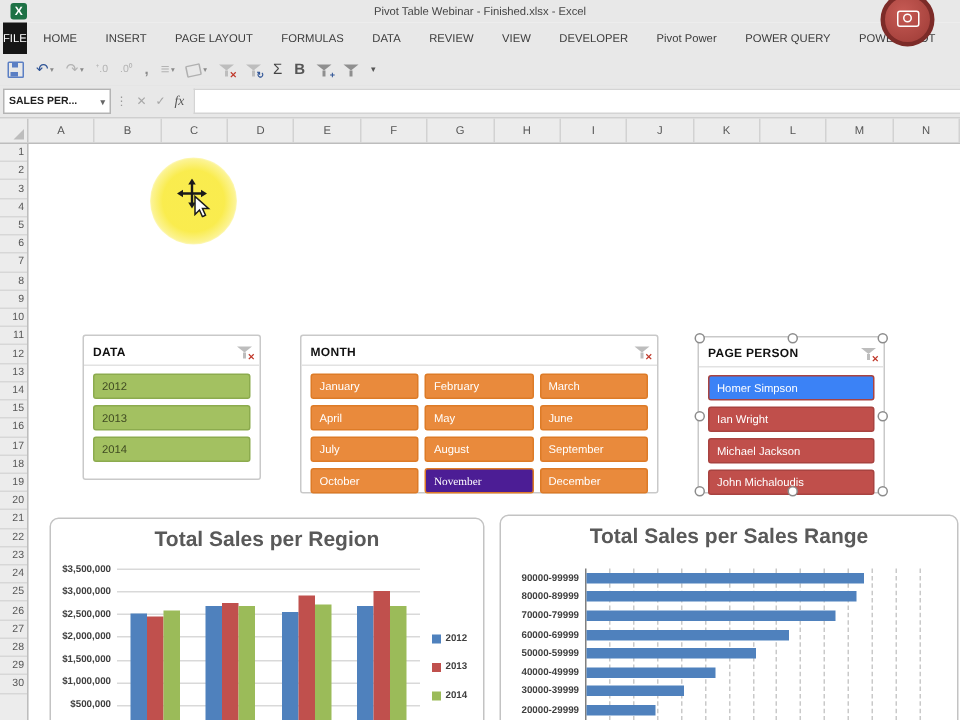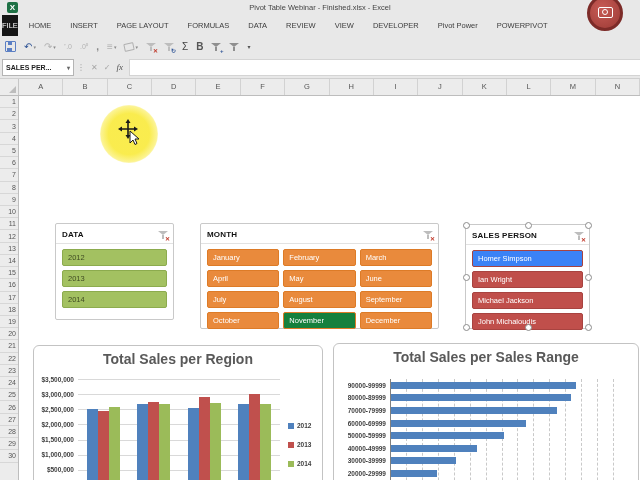--- a/index.html
+++ b/index.html
@@ -107,20 +107,21 @@
       <div class="tab active">FILE</div>
       <div class="tab">HOME</div>
       <div class="tab">INSERT</div>
       <div class="tab">PAGE LAYOUT</div>
       <div class="tab">FORMULAS</div>
       <div class="tab">DATA</div>
       <div class="tab">REVIEW</div>
       <div class="tab">VIEW</div>
       <div class="tab">DEVELOPER</div>
       <div class="tab">Pivot Power</div>
+      <div class="tab">POWER QUERY</div>
       <div class="tab">POWERPIVOT</div>
     </div>
 
   <div class="qat">
       <div class="qbtn">
         <span class="floppy"></span>
       </div>
       <div class="qbtn">
         <span class="qg" style="color: rgb(47, 84, 150);">↶</span>
         <span class="dd">▾</span>
@@ -263,27 +264,27 @@
           <div class="slicer-item" style="background: rgb(233, 138, 60); border-color: rgb(221, 123, 39); color: rgb(255, 255, 255);">January</div>
           <div class="slicer-item" style="background: rgb(233, 138, 60); border-color: rgb(221, 123, 39); color: rgb(255, 255, 255);">February</div>
           <div class="slicer-item" style="background: rgb(233, 138, 60); border-color: rgb(221, 123, 39); color: rgb(255, 255, 255);">March</div>
           <div class="slicer-item" style="background: rgb(233, 138, 60); border-color: rgb(221, 123, 39); color: rgb(255, 255, 255);">April</div>
           <div class="slicer-item" style="background: rgb(233, 138, 60); border-color: rgb(221, 123, 39); color: rgb(255, 255, 255);">May</div>
           <div class="slicer-item" style="background: rgb(233, 138, 60); border-color: rgb(221, 123, 39); color: rgb(255, 255, 255);">June</div>
           <div class="slicer-item" style="background: rgb(233, 138, 60); border-color: rgb(221, 123, 39); color: rgb(255, 255, 255);">July</div>
           <div class="slicer-item" style="background: rgb(233, 138, 60); border-color: rgb(221, 123, 39); color: rgb(255, 255, 255);">August</div>
           <div class="slicer-item" style="background: rgb(233, 138, 60); border-color: rgb(221, 123, 39); color: rgb(255, 255, 255);">September</div>
           <div class="slicer-item" style="background: rgb(233, 138, 60); border-color: rgb(221, 123, 39); color: rgb(255, 255, 255);">October</div>
-          <div class="slicer-item" style="background: #15803d; border-color: rgb(221, 123, 39); color: rgb(255, 255, 255);">November</div>
+          <div class="slicer-item" style="background: #4c1d95; border-color: rgb(221, 123, 39); color: rgb(255, 255, 255); font-family: Liberation Serif, serif;">November</div>
           <div class="slicer-item" style="background: rgb(233, 138, 60); border-color: rgb(221, 123, 39); color: rgb(255, 255, 255);">December</div>
         </div>
       </div>
     <div class="slicer" id="slicer-sales-person">
         <div class="slicer-header">
-          <span class="slicer-title">SALES PERSON</span>
+          <span class="slicer-title">PAGE PERSON</span>
           <span class="funnel dim">
             <span class="mark">✕</span>
           </span>
         </div>
         <div class="slicer-items" style="grid-template-columns: repeat(1, 1fr);">
           <div class="slicer-item" style="background: #3b82f6; border-color: rgb(168, 67, 64); color: rgb(255, 255, 255);">Homer Simpson</div>
           <div class="slicer-item" style="background: rgb(192, 79, 75); border-color: rgb(168, 67, 64); color: rgb(255, 255, 255);">Ian Wright</div>
           <div class="slicer-item" style="background: rgb(192, 79, 75); border-color: rgb(168, 67, 64); color: rgb(255, 255, 255);">Michael Jackson</div>
           <div class="slicer-item" style="background: rgb(192, 79, 75); border-color: rgb(168, 67, 64); color: rgb(255, 255, 255);">John Michaloudis</div>
         </div>

